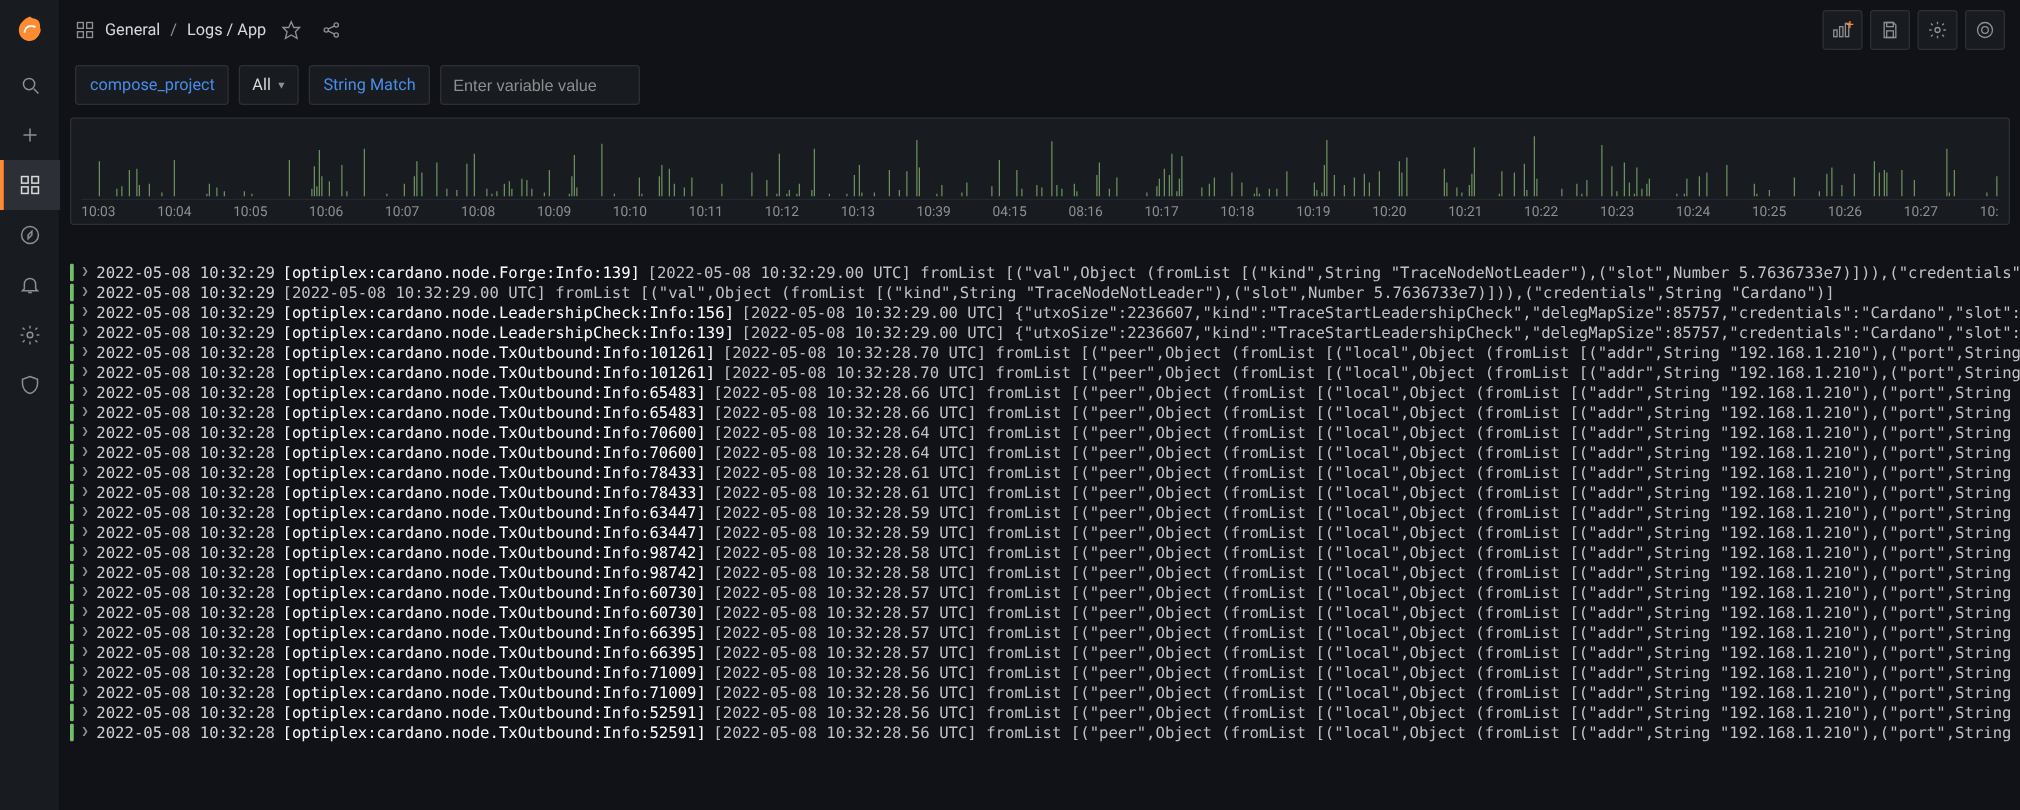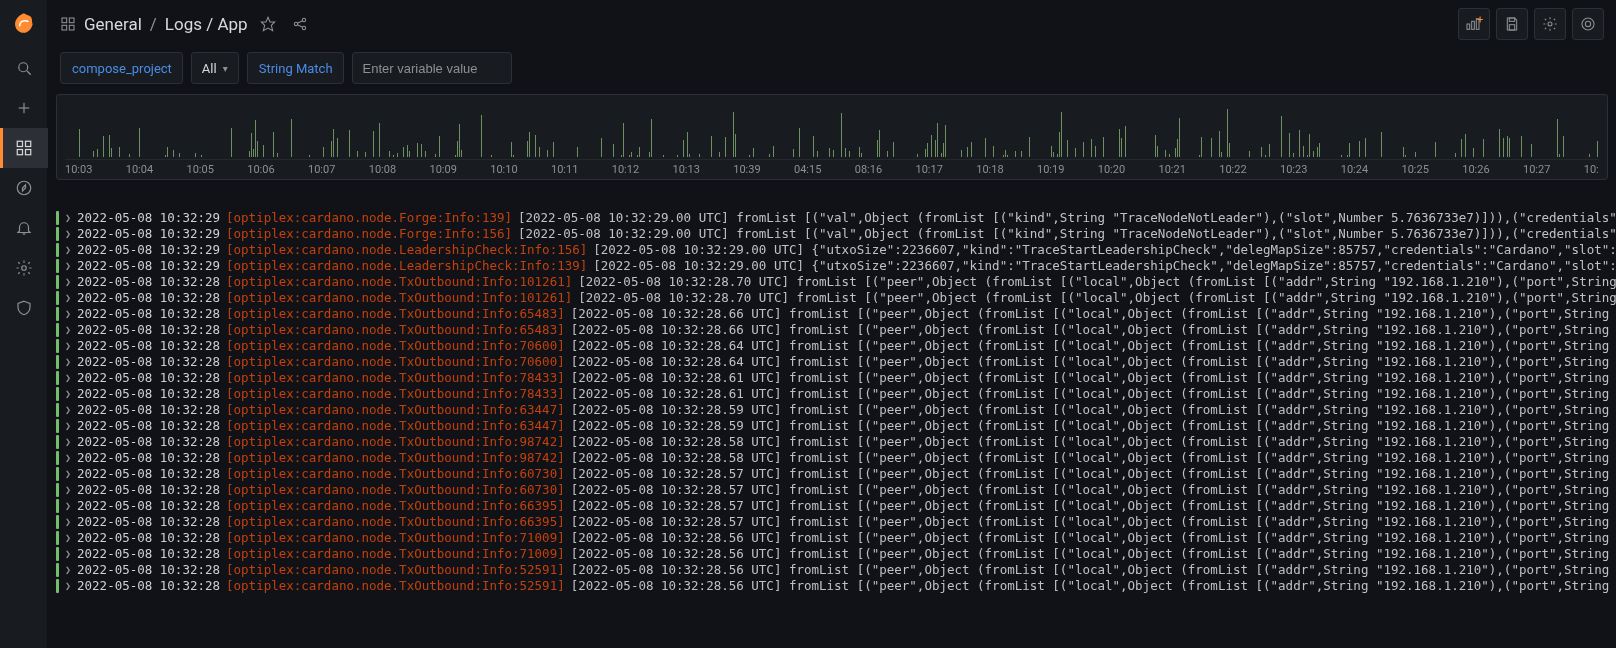--- a/index.html
+++ b/index.html
@@ -61,21 +61,21 @@
   
   .topbar{
     position:absolute;
     left:48px;right:0;top:0;height:48px;
     display:flex;align-items:center;
     padding:0 12px;
     gap:8px;
     background:var(--bg);
   }
   .topbar .apps-icon{color:var(--text-dim);display:flex;}
-  .breadcrumb{display:flex;align-items:flex-start;gap:8px;font-size:17px;}
+  .breadcrumb{display:flex;align-items:flex-start;gap:8px;font-size:13px;}
   .breadcrumb .sep{color:var(--text-dim);}
   .topbar .star, .topbar .share{
     color:var(--text-dim);cursor:pointer;display:flex;padding:4px;
   }
   .topbar-right{margin-left:auto;display:flex;gap:6px;}
   .tb-btn{
     width:32px;height:32px;
     border:1px solid var(--border);
     background:var(--panel);
     display:flex;align-items:center;justify-content:center;
@@ -143,21 +143,21 @@
     padding-top:14px;
   }
   .logline{
     display:flex;align-items:center;
     height:16px;
     gap:6px;
   }
   .logline .lvlbar{width:3px;height:14px;background:var(--accent-bar);border-radius:1px;flex:none;}
   .logline .expand{color:var(--text-dim);font-size:10px;flex:none;}
   .logline .ts{color:#cfd0d1;flex:none;}
-  .logline .src{color:#c2410c;flex:none;}
+  .logline .src{color:#ffffff;flex:none;}
   .logline .msg{color:#c0c1c3;overflow:hidden;}
 </style>
 </head>
 <body>
 
 <div class="sidebar">
   <div class="logo">
     <svg viewBox="0 0 24 24">
         <path d="M12 2 C14 4 16 3 18 5 C20 7 19 10 20 12 C19 17 15 21 10 20 C5 19 3 14 4 10 C5 6 9 3 12 2 Z" fill="#ff8c32" stroke="none"></path>
         <path d="M8 14 C8 11 10 9 13 9 C15 9 16 10 16 10" stroke="#fff" stroke-width="1.4" fill="none"></path>
@@ -504,21 +504,20 @@
       <span class="lvlbar"></span>
       <span class="expand">❯</span>
       <span class="ts">2022-05-08 10:32:29</span>
       <span class="src">[optiplex:cardano.node.Forge:Info:139]</span>
       <span class="msg">[2022-05-08 10:32:29.00 UTC] fromList [("val",Object (fromList [("kind",String "TraceNodeNotLeader"),("slot",Number 5.7636733e7)])),("credentials",String "Cardano")]</span>
     </div>
     <div class="logline">
       <span class="lvlbar"></span>
       <span class="expand">❯</span>
       <span class="ts">2022-05-08 10:32:29</span>
-      <span class="src">[optiplex:cardano.node.Forge:Info:156]</span>
       <span class="msg">[2022-05-08 10:32:29.00 UTC] fromList [("val",Object (fromList [("kind",String "TraceNodeNotLeader"),("slot",Number 5.7636733e7)])),("credentials",String "Cardano")]</span>
     </div>
     <div class="logline">
       <span class="lvlbar"></span>
       <span class="expand">❯</span>
       <span class="ts">2022-05-08 10:32:29</span>
       <span class="src">[optiplex:cardano.node.LeadershipCheck:Info:156]</span>
       <span class="msg">[2022-05-08 10:32:29.00 UTC] {"utxoSize":2236607,"kind":"TraceStartLeadershipCheck","delegMapSize":85757,"credentials":"Cardano","slot":57636733,"chainDensity":2.75</span>
     </div>
     <div class="logline">

